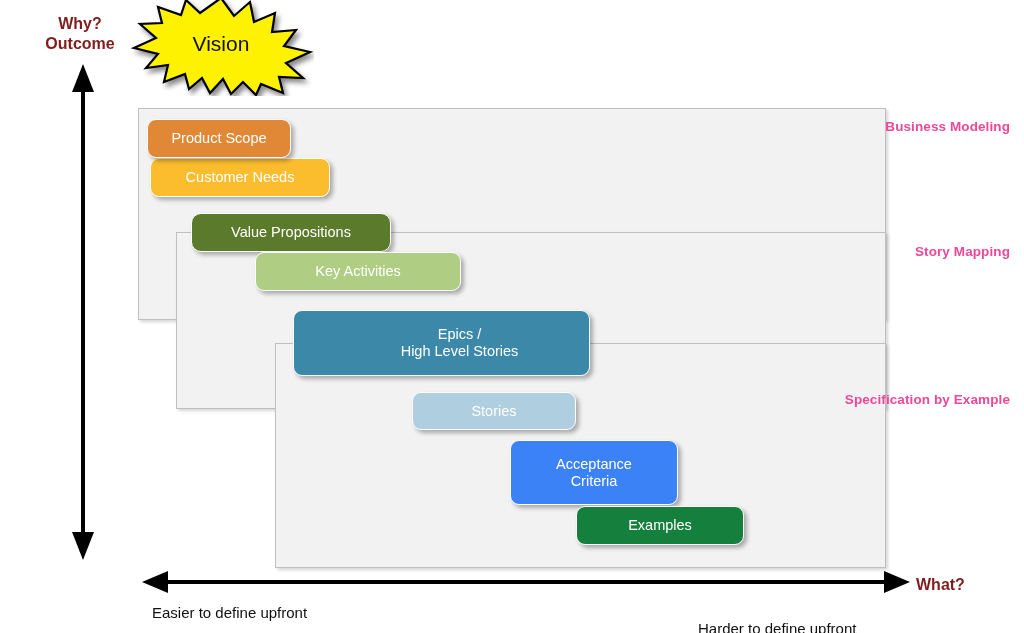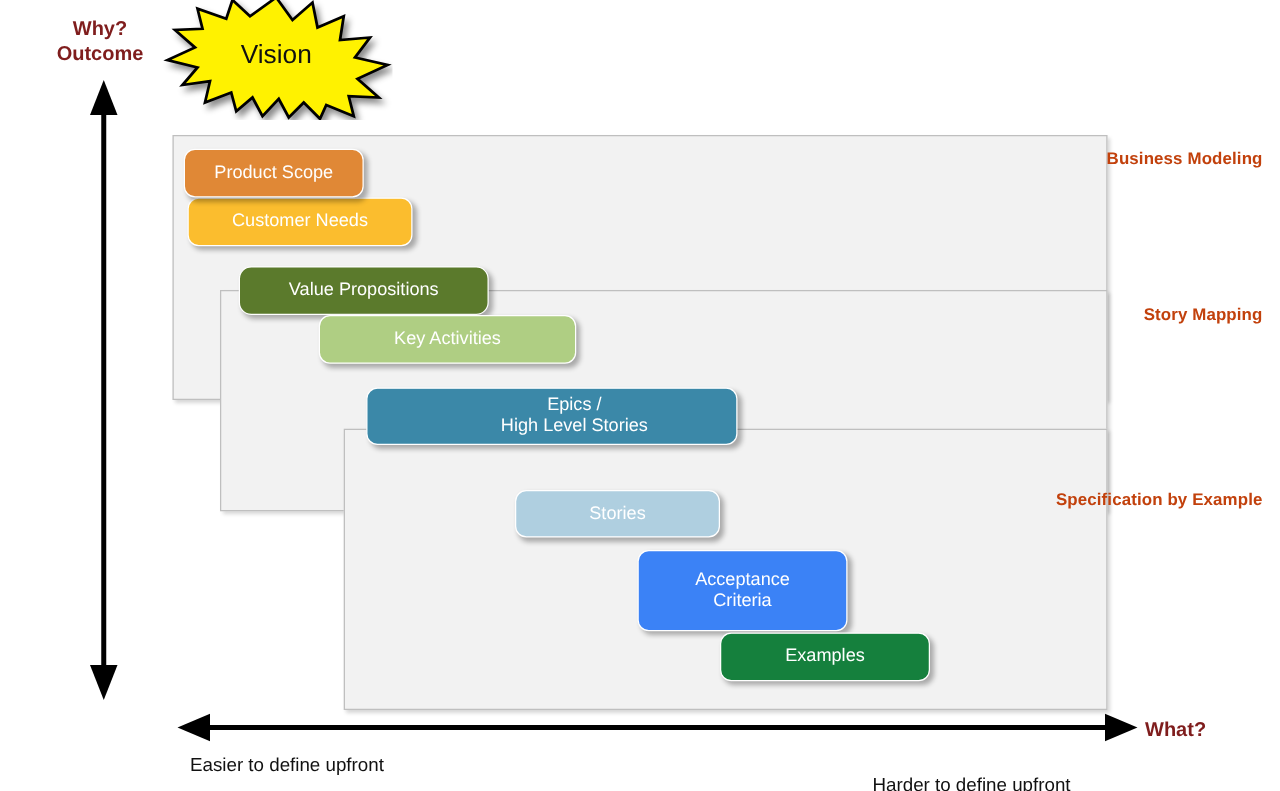--- a/index.html
+++ b/index.html
@@ -25,21 +25,21 @@
   
   #vision-burst{position:absolute;left:128px;top:-4px;width:186px;height:100px;}
   #vision-label{position:absolute;left:128px;top:-4px;width:186px;height:100px;
                 display:flex;align-items:center;justify-content:center;
                 font-size:21px;color:#111;padding-bottom:4px;box-sizing:border-box;}
 
   
   .panel{position:absolute;background:#f2f2f2;border:1px solid #bfbfbf;
          box-shadow:2px 2px 3px rgba(0,0,0,0.16);box-sizing:border-box;}
   .panel-title{position:absolute;right:14px;font-weight:bold;font-size:13.5px;
-               color:#c2410c;letter-spacing:0.1px;white-space:nowrap;}
+               color:#ec4899;letter-spacing:0.1px;white-space:nowrap;}
 
   
   .box{position:absolute;border-radius:9px;box-sizing:border-box;
        display:flex;align-items:center;justify-content:center;text-align:center;
        color:#ffffff;font-size:14.5px;line-height:17px;white-space:pre-line;
        border:1.5px solid #ffffff;
        box-shadow:3px 3px 4px rgba(0,0,0,0.30);}
 </style>
 </head>
 <body>
@@ -73,21 +73,21 @@
   <div class="panel-title" style="top:356px;margin-top:36px;">Specification by Example</div>
 
   <div class="box" style="left:150px;top:158px;width:180px;height:39px;background:#FBBD2E;">Customer Needs</div>
 
   <div class="box" style="left:147px;top:119px;width:144px;height:39px;background:#E08836;">Product Scope</div>
 
   <div class="box" style="left:191px;top:213px;width:200px;height:39px;background:#5B7A2C;border-radius:10px;">Value Propositions</div>
 
   <div class="box" style="left:255px;top:252px;width:206px;height:39px;background:#AFCE83;">Key Activities</div>
 
-  <div class="box" style="left:293px;top:310px;width:297px;height:46px;background:#3B88A8;padding-left:36px;">Epics /
+  <div class="box" style="left:293px;top:310px;width:297px;height:66px;background:#3B88A8;padding-left:36px;">Epics /
 High Level Stories</div>
 
   <div class="box" style="left:412px;top:392px;width:164px;height:38px;background:#AFCFE0;">Stories</div>
 
   <div class="box" style="left:510px;top:440px;width:168px;height:65px;background:#3b82f6;">Acceptance
 Criteria</div>
 
   <div class="box" style="left:576px;top:506px;width:168px;height:39px;background:#15803d;">Examples</div>
 
   <svg id="vision-burst" viewBox="0 0 186 100">

